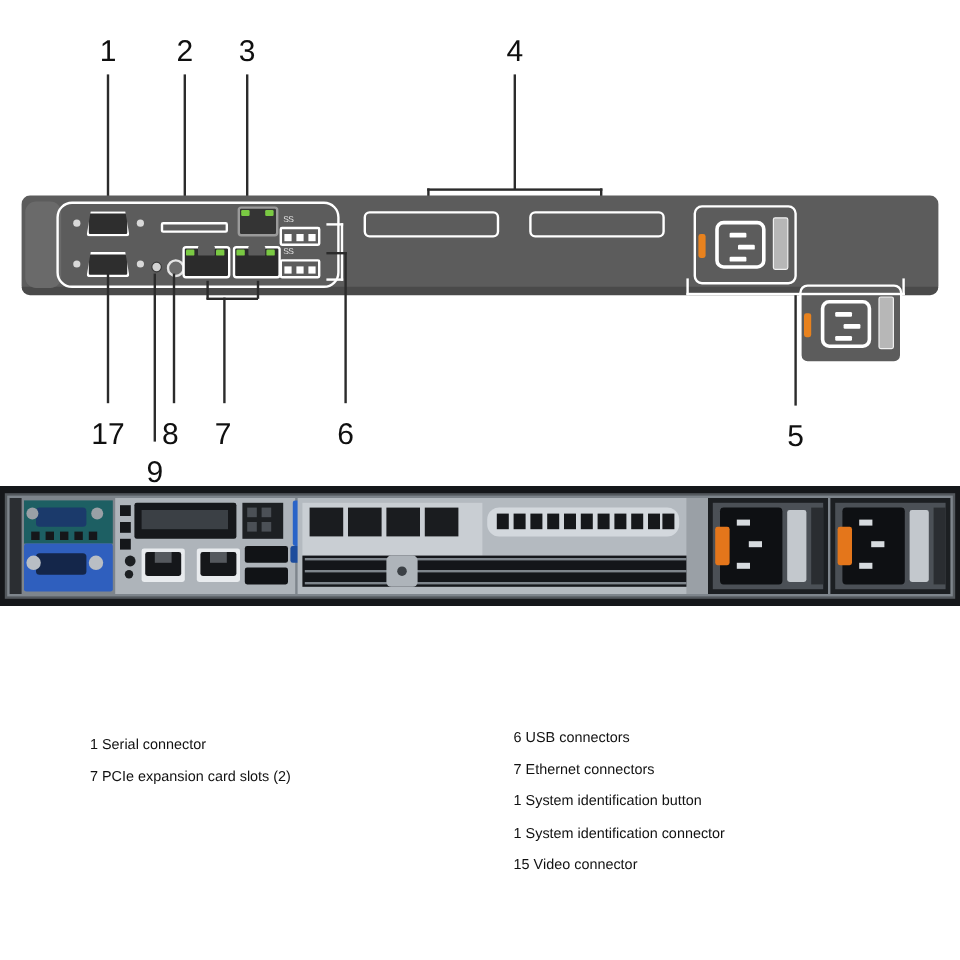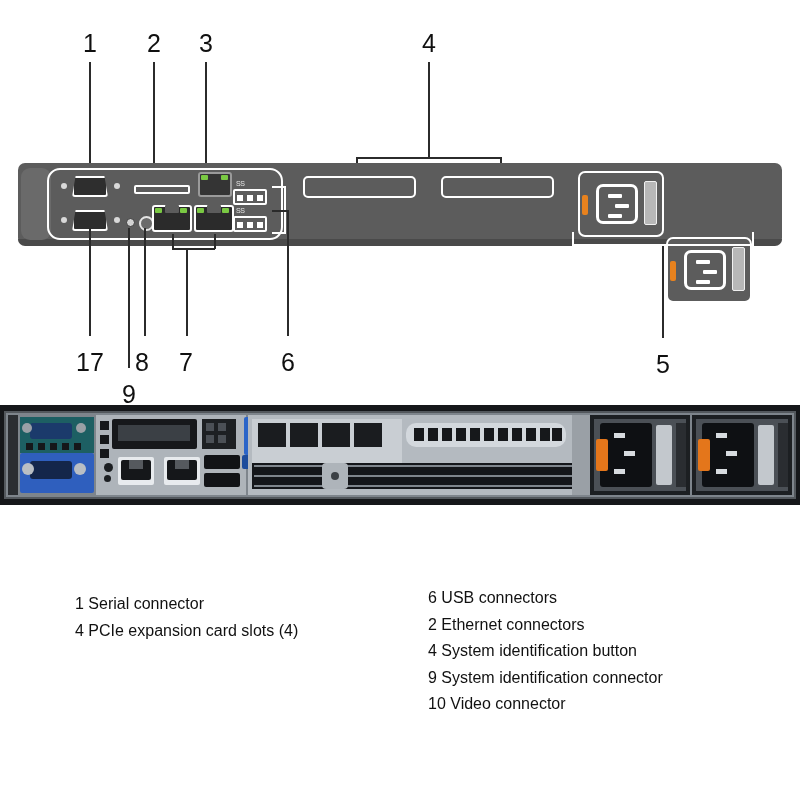--- a/index.html
+++ b/index.html
@@ -90,21 +90,21 @@
   .ph-dark{position:absolute;background:#15171a;}
   .ph-mid{position:absolute;background:#53585d;}
   .ph-light{position:absolute;background:#c6cbd0;}
   .ph-vga{position:absolute;background:#2f5fbe;border-radius:2px;}
   .ph-teal{position:absolute;background:#1d5f63;}
   .ph-orange{position:absolute;background:#e4761b;border-radius:2px;}
   .ph-blue-h{position:absolute;background:#2a64c8;border-radius:2px;}
 
   
   .legend{left:0;top:585px;width:800px;}
-  .legend-col{position:absolute;font-size:16px;line-height:26.5px;color:#111;}
+  .legend-col{position:absolute;font-size:12px;line-height:26.5px;color:#111;margin-top:16px;}
   .legend-col div{white-space:nowrap;}
 </style>
 </head>
 <body>
 
 <div class="stage">
 
   <div class="abs callout" style="left:78px;top:31px;width:24px;">1</div>
   <div class="abs callout" style="left:142px;top:31px;width:24px;">2</div>
   <div class="abs callout" style="left:194px;top:31px;width:24px;">3</div>
@@ -318,24 +318,24 @@
     <div class="ph-light" style="left:716px;top:28px;width:11px;height:5px;background:#d7dbdf;"></div>
     <div class="ph-light" style="left:726px;top:46px;width:11px;height:5px;background:#d7dbdf;"></div>
     <div class="ph-light" style="left:716px;top:64px;width:11px;height:5px;background:#d7dbdf;"></div>
     <div class="ph-light" style="left:758px;top:20px;width:16px;height:60px;background:#c3c8cd;border-radius:2px;"></div>
     <div class="ph-dark" style="left:778px;top:18px;width:10px;height:64px;background:#2a2d31;"></div>
   </div>
 
   <div class="abs legend">
     <div class="legend-col" style="left:75px;top:6px;">
       <div>1 Serial connector</div>
-      <div>4 PCIe expansion card slots (4)</div>
+      <div>7 PCIe expansion card slots (2)</div>
     </div>
     <div class="legend-col" style="left:428px;top:0;">
       <div>6 USB connectors</div>
-      <div>2 Ethernet connectors</div>
-      <div>4 System identification button</div>
-      <div>9 System identification connector</div>
-      <div>10 Video connector</div>
+      <div>7 Ethernet connectors</div>
+      <div>1 System identification button</div>
+      <div>1 System identification connector</div>
+      <div>15 Video connector</div>
     </div>
   </div>
 
 </div>
 
 </body></html>

